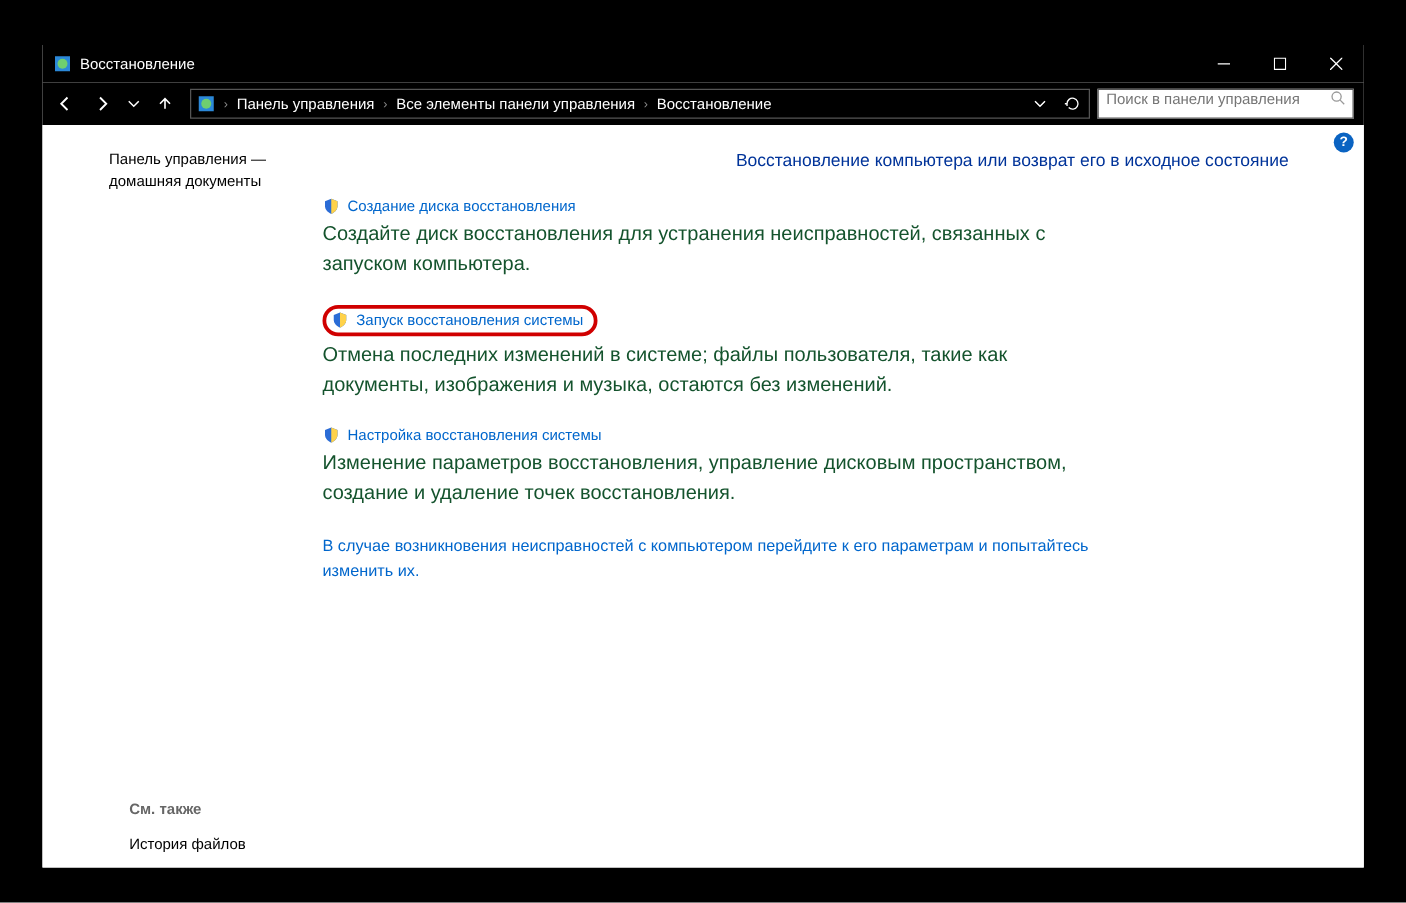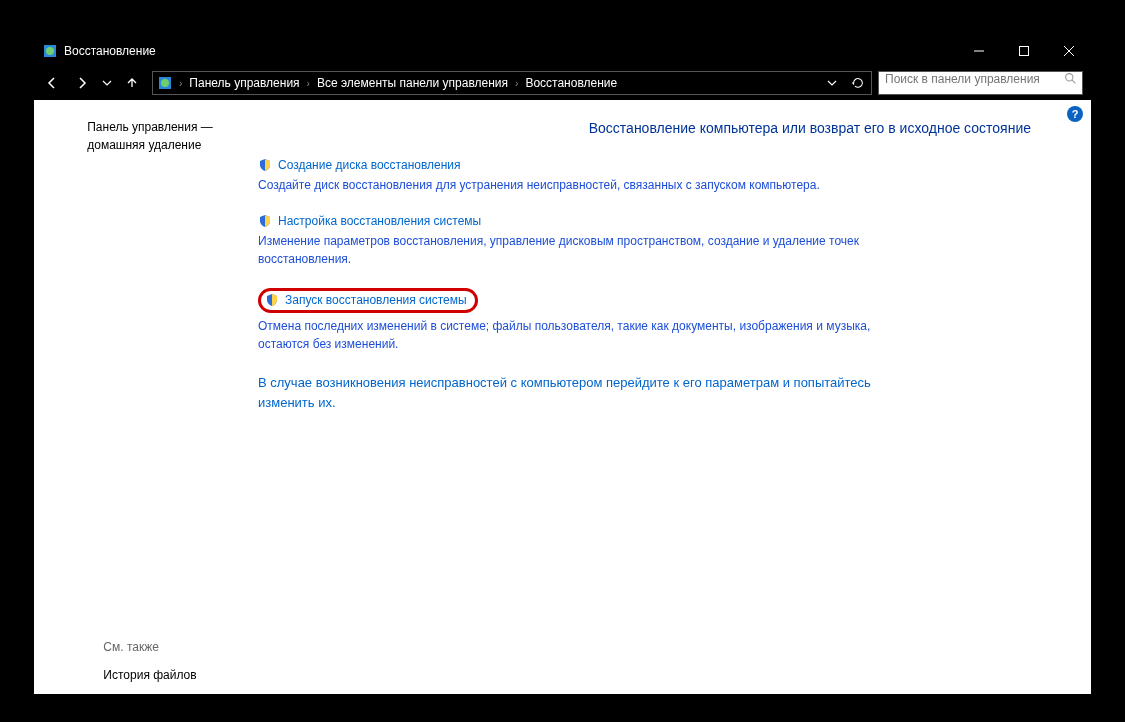--- a/index.html
+++ b/index.html
@@ -22,29 +22,29 @@
 .addr-tools { display: flex; }
 .addr-tool-btn { width: 26px; height: 22px; display: flex; align-items: center; justify-content: center; cursor: pointer; }
 .searchbox { width: 205px; height: 24px; border: 1px solid #555; background: #ffffff; display: flex; align-items: flex-start; margin-right: 4px; }
 .searchbox input { flex: 1; background: transparent; border: none; color: #888; font-size: 12px; padding: 0 6px; outline: none; }
 .search-btn { width: 24px; display: flex; align-items: center; justify-content: center; cursor: pointer; }
 .content { flex: 1; background: #fff; display: flex; position: relative; }
 .help-btn { position: absolute; top: 6px; right: 8px; width: 16px; height: 16px; background: #0a63c2; border-radius: 50%; color: #fff; font-size: 11px; font-weight: bold; display: flex; align-items: center; justify-content: center; cursor: pointer; }
 .sidebar { width: 220px; padding: 18px 12px 12px 24px; font-size: 12px; color: #000; display: flex; flex-direction: column; align-items: center; }
 .sidebar-top { flex: 1; }
 .sidebar-link { color: #000; line-height: 1.5; }
-.sidebar-sub { color: #666; margin-top: 4px; margin-bottom: 14px; }
+.sidebar-sub { color: #666; margin-top: 4px; margin-bottom: 14px; font-weight: bold; }
 .sidebar-bottom-link { cursor: pointer; }
 .main { flex: 1; padding: 20px 60px 20px 4px; }
 .page-title { color: #003399; font-size: 14px; font-weight: normal; margin-bottom: 22px; text-align: right; }
 .action-block { margin-bottom: 20px; margin-top: 20px; }
 .action-link-row { display: flex; align-items: center; gap: 6px; margin-bottom: 4px; }
 .shield-icon { width: 14px; height: 14px; }
 .action-link { color: #0066cc; font-size: 12px; cursor: pointer; }
-.action-desc { color: #1d4ed8; font-size: 12px; line-height: 1.5; max-width: 620px; }
+.action-desc { color: #14532d; font-size: 16px; line-height: 1.5; max-width: 620px; }
 .highlight-oval { border: 3px solid #d00000; border-radius: 14px; padding: 2px 8px 3px 4px; display: inline-flex; align-items: center; gap: 6px; }
 .bottom-note { color: #0066cc; font-size: 13px; max-width: 620px; line-height: 1.5; cursor: pointer; }
 </style>
 </head>
 <body>
 
 <div class="window">
 
   <div class="titlebar">
     <span class="app-icon">
@@ -136,21 +136,21 @@
     </div>
   </div>
 
   <div class="content">
     <div class="help-btn">?</div>
 
     <div class="sidebar">
       <div class="sidebar-top">
         <div class="sidebar-link">
           <div>Панель управления —</div>
-          <div>домашняя удаление</div>
+          <div>домашняя документы</div>
         </div>
       </div>
       <div>
         <div class="sidebar-sub">См. также</div>
         <div class="sidebar-bottom-link" style="font-size:12px;">История файлов</div>
       </div>
     </div>
 
     <div class="main">
       <h1 class="page-title">Восстановление компьютера или возврат его в исходное состояние</h1>
@@ -159,46 +159,46 @@
         <div class="action-link-row">
           <span class="shield-icon">
             <svg viewBox="0 0 14 14" width="14" height="14">
                 <path d="M7 1 L12 3 V7 C12 10 9 12.5 7 13 C5 12.5 2 10 2 7 V3 Z" fill="#2b6cd6"></path>
                 <path d="M7 1 L12 3 V7 C12 10 9 12.5 7 13 V1 Z" fill="#ffd24a"></path>
               </svg>
           </span>
           <span class="action-link">Создание диска восстановления</span>
         </div>
         <div class="action-desc">Создайте диск восстановления для устранения неисправностей, связанных с запуском компьютера.</div>
-      </div>
-
-      <div class="action-block">
-        <div class="action-link-row">
-          <span class="shield-icon">
-            <svg viewBox="0 0 14 14" width="14" height="14">
-                <path d="M7 1 L12 3 V7 C12 10 9 12.5 7 13 C5 12.5 2 10 2 7 V3 Z" fill="#2b6cd6"></path>
-                <path d="M7 1 L12 3 V7 C12 10 9 12.5 7 13 V1 Z" fill="#ffd24a"></path>
-              </svg>
-          </span>
-          <span class="action-link">Настройка восстановления системы</span>
-        </div>
-        <div class="action-desc">Изменение параметров восстановления, управление дисковым пространством, создание и удаление точек восстановления.</div>
       </div>
 
       <div class="action-block">
         <div class="action-link-row">
           <span class="highlight-oval">
             <span class="shield-icon">
               <svg viewBox="0 0 14 14" width="14" height="14">
                   <path d="M7 1 L12 3 V7 C12 10 9 12.5 7 13 C5 12.5 2 10 2 7 V3 Z" fill="#2b6cd6"></path>
                   <path d="M7 1 L12 3 V7 C12 10 9 12.5 7 13 V1 Z" fill="#ffd24a"></path>
                 </svg>
             </span>
             <span class="action-link">Запуск восстановления системы</span>
           </span>
         </div>
         <div class="action-desc">Отмена последних изменений в системе; файлы пользователя, такие как документы, изображения и музыка, остаются без изменений.</div>
       </div>
 
+      <div class="action-block">
+        <div class="action-link-row">
+          <span class="shield-icon">
+            <svg viewBox="0 0 14 14" width="14" height="14">
+                <path d="M7 1 L12 3 V7 C12 10 9 12.5 7 13 C5 12.5 2 10 2 7 V3 Z" fill="#2b6cd6"></path>
+                <path d="M7 1 L12 3 V7 C12 10 9 12.5 7 13 V1 Z" fill="#ffd24a"></path>
+              </svg>
+          </span>
+          <span class="action-link">Настройка восстановления системы</span>
+        </div>
+        <div class="action-desc">Изменение параметров восстановления, управление дисковым пространством, создание и удаление точек восстановления.</div>
+      </div>
+
       <div class="bottom-note">В случае возникновения неисправностей с компьютером перейдите к его параметрам и попытайтесь изменить их.</div>
     </div>
   </div>
 </div>
 
 </body></html>

